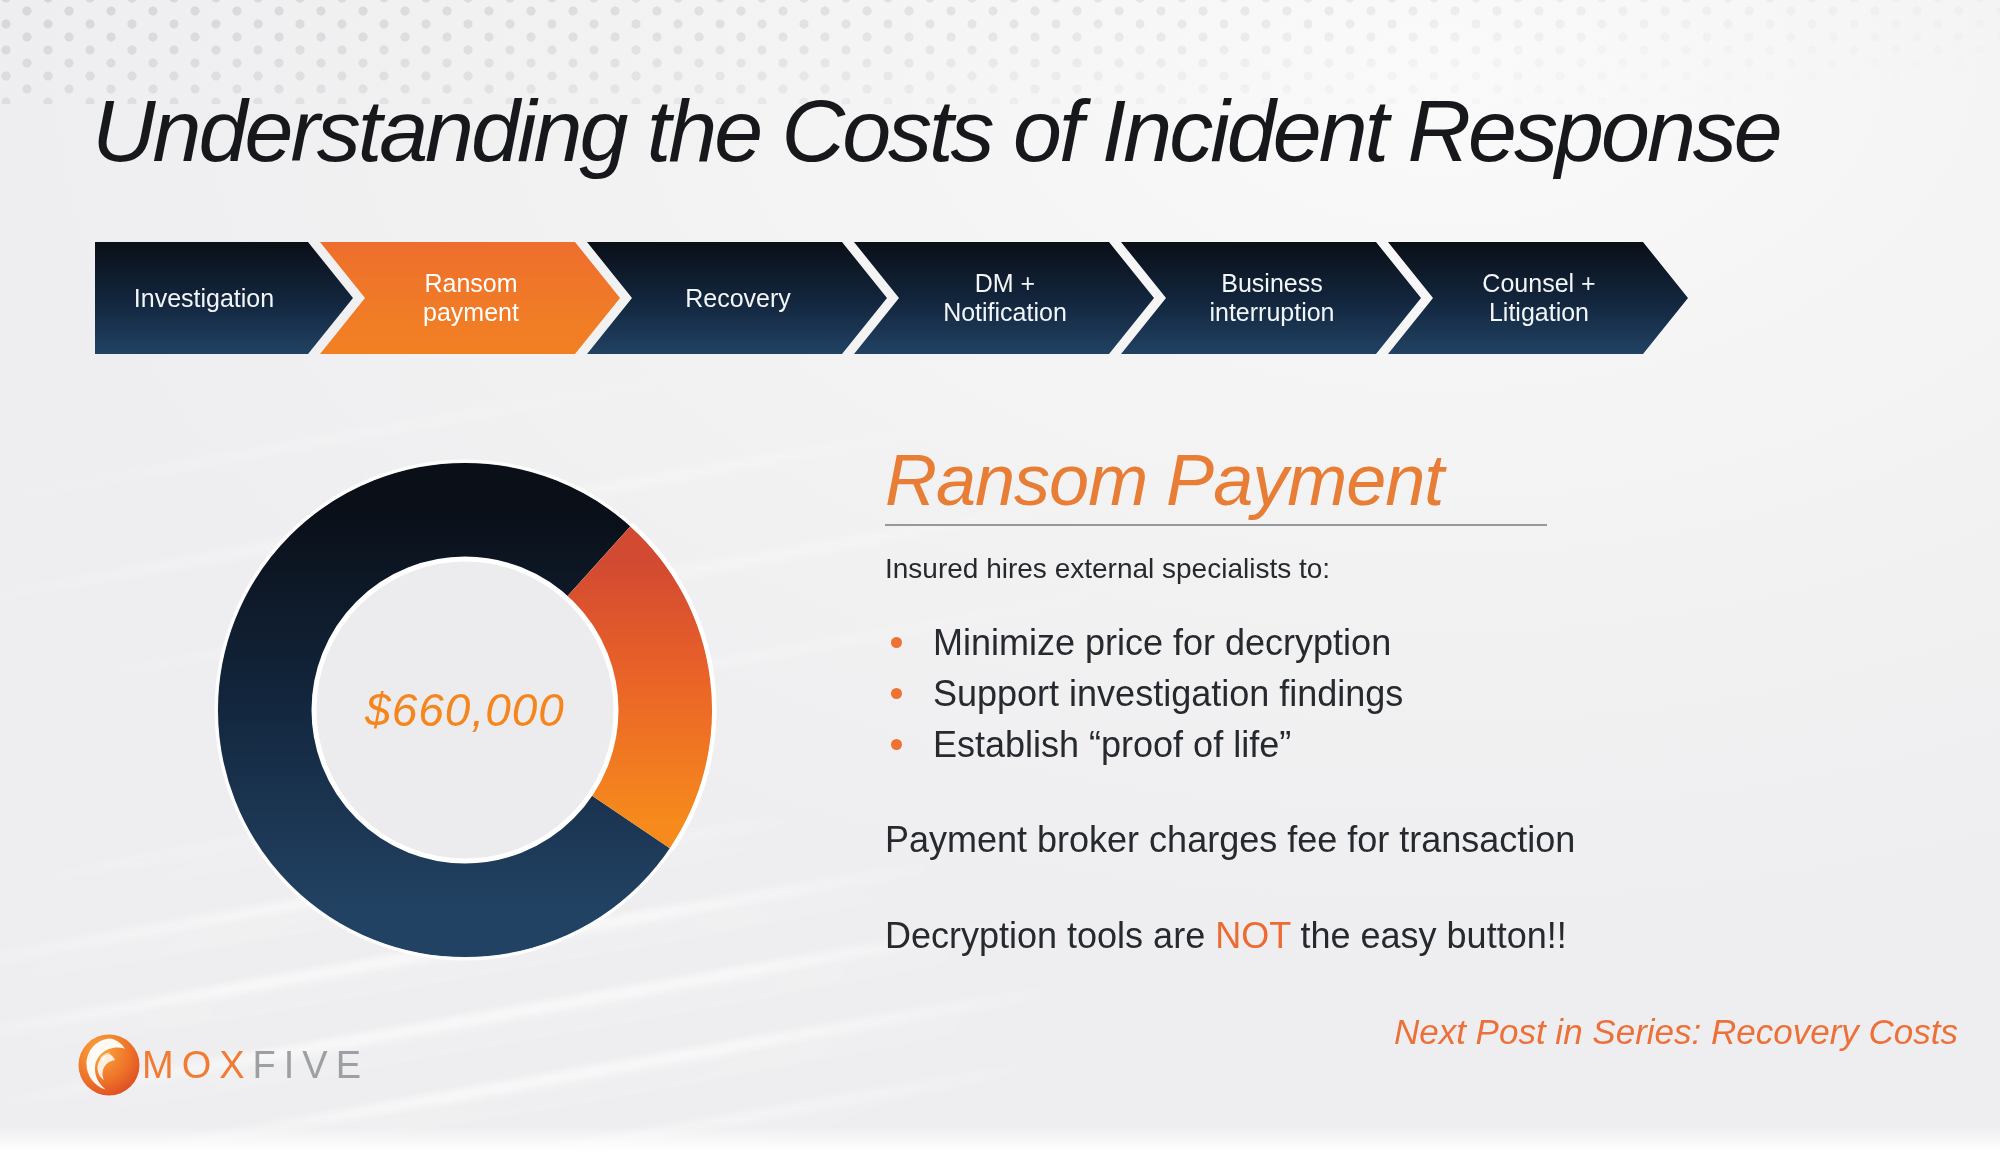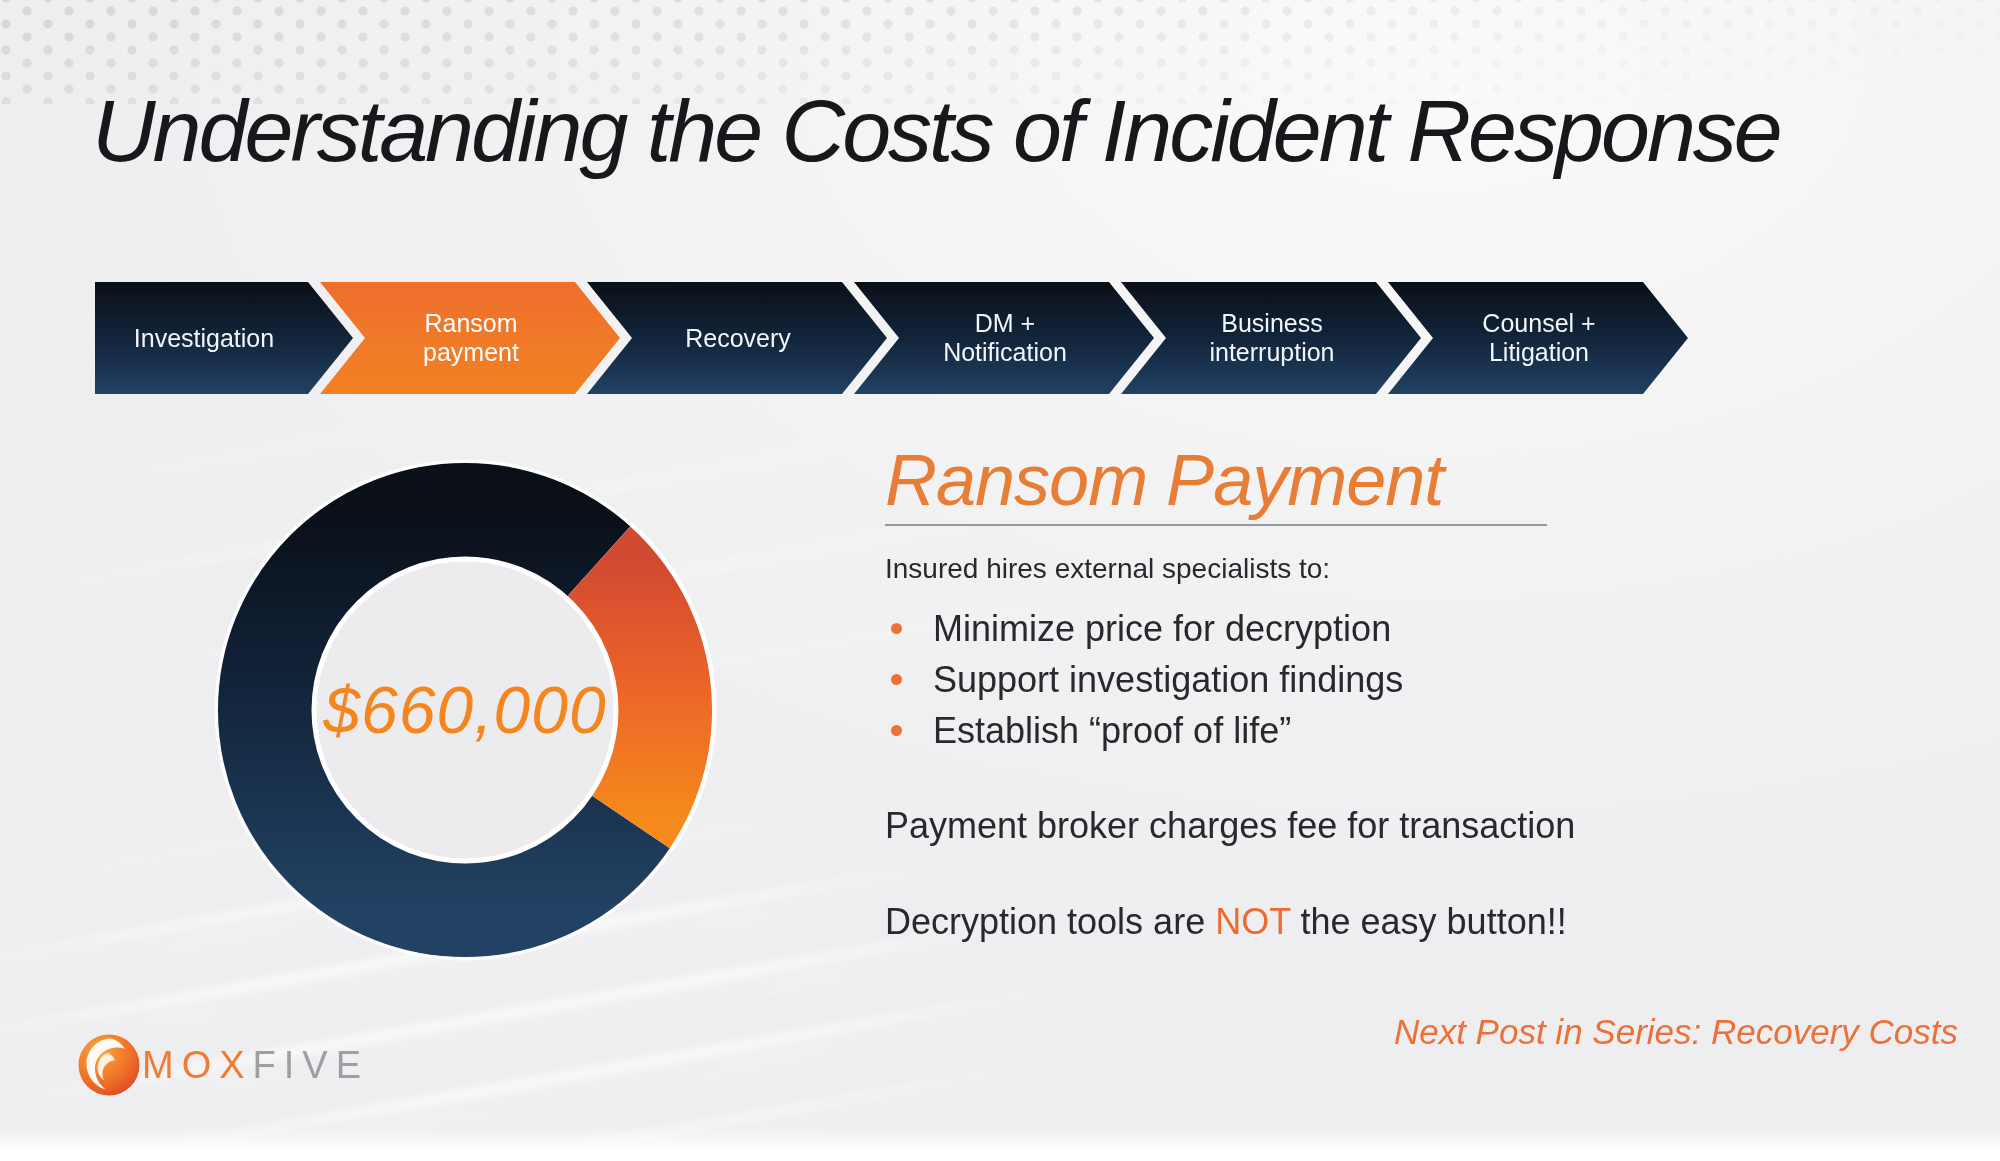--- a/index.html
+++ b/index.html
@@ -42,52 +42,52 @@
     mask-image: linear-gradient(172deg, rgba(0,0,0,.95) 0%, rgba(0,0,0,.55) 40%, rgba(0,0,0,.18) 70%, transparent 92%);
   }
 
   .title {
     position:absolute; left:92px; top:80px;
     font-style:italic; font-weight:400; font-size:88px; letter-spacing:-3px;
     color:#17181b; white-space:nowrap;
   }
 
   
-  .process { position:absolute; left:95px; top:242px; width:1593px; height:112px; display:flex;margin-top:40px; }
+  .process { position:absolute; left:95px; top:242px; width:1593px; height:112px; display:flex; }
   .step {
     flex:1 1 0; margin-left:-33px; position:relative;
     display:flex; align-items:center; justify-content:center; text-align:center;
     color:#f3f6f8; font-size:25px; line-height:29px; font-weight:400;
     padding:0 48px 0 50px;
     clip-path: polygon(0 0, calc(100% - 45px) 0, 100% 50%, calc(100% - 45px) 100%, 0 100%, 45px 50%);
     background: linear-gradient(180deg,#0a0f17 0%,#13273f 55%,#214263 100%);
   }
   .step:first-child {
     margin-left:0; padding-left:8px;
     clip-path: polygon(0 0, calc(100% - 45px) 0, 100% 50%, calc(100% - 45px) 100%, 0 100%);
   }
   .step.active { background: linear-gradient(180deg,#ee6e2c 0%,#f07a28 55%,#f28022 100%); color:#ffffff; }
   .step .lbl { white-space:pre-line; }
 
   
   .donut-wrap { position:absolute; left:205px; top:450px; width:520px; height:520px; }
   .donut-label {
     position:absolute; inset:0; display:flex; align-items:center; justify-content:center;
-    font-style:italic; font-size:66px; letter-spacing:1px; color:#f5861d;
+    font-style:italic; font-size:46px; letter-spacing:1px; color:#f5861d;
   }
 
   
   .detail { position:absolute; left:885px; top:440px; width:800px; }
   .detail h2 {
     font-style:italic; font-weight:400; font-size:72px; line-height:80px;
     letter-spacing:-1px; color:#e87d36;
   }
   .rule { width:662px; border-top:2px solid #97989b; margin-top:4px; }
   .intro { margin-top:22px; font-size:28px; line-height:42px; color:#26292e; }
-  ul.bullets { list-style:none; margin-top:13px; }
+  ul.bullets { list-style:none; margin-top:27px; }
   .bullets li { position:relative; padding-left:48px; font-size:36px; line-height:51px; color:#26292e; }
   .bullets .dot { position:absolute; left:6px; top:20px; width:11px; height:11px; border-radius:50%; background:#ee7233; }
   .note { font-size:36px; line-height:42px; color:#26292e; }
   .note-broker { margin-top:49px; }
   .note-decrypt { margin-top:54px; }
   .emph { color:#ed6a31; }
 
   
   .footer-logo { position:absolute; left:76px; top:1030px; height:70px; display:flex; align-items:center; }
   .wordmark { font-size:38px; letter-spacing:8px; font-weight:400; }

